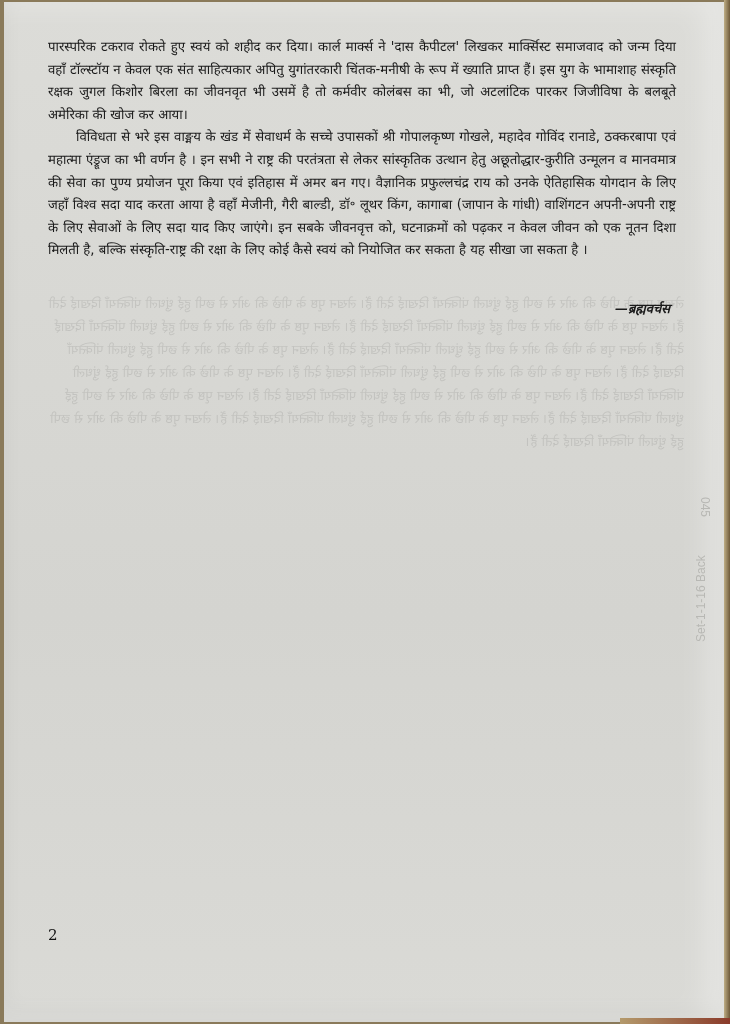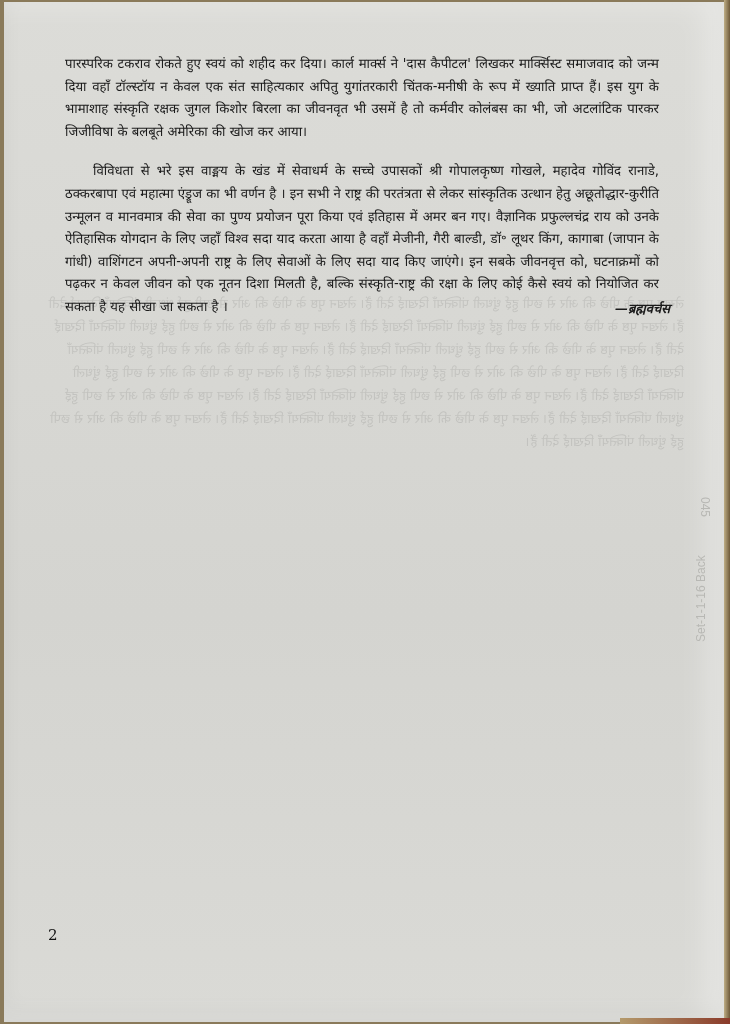--- a/index.html
+++ b/index.html
@@ -41,21 +41,21 @@
       left: 44px;
       top: 34px;
       width: 628px;
       font-family: "DejaVu Sans", sans-serif;
       font-size: 13.2px;
       line-height: 22.6px;
       color: #1a1a1a;
       text-align: justify;
     }
     .text-block p {
-      margin: 17px;
+      margin: 0;
     }
     .text-block p.indent {
       text-indent: 28px;
     }
     .signature {
       position: absolute;
       right: 56px;
       top: 297px;
       font-family: "DejaVu Sans", sans-serif;
       font-size: 13px;

